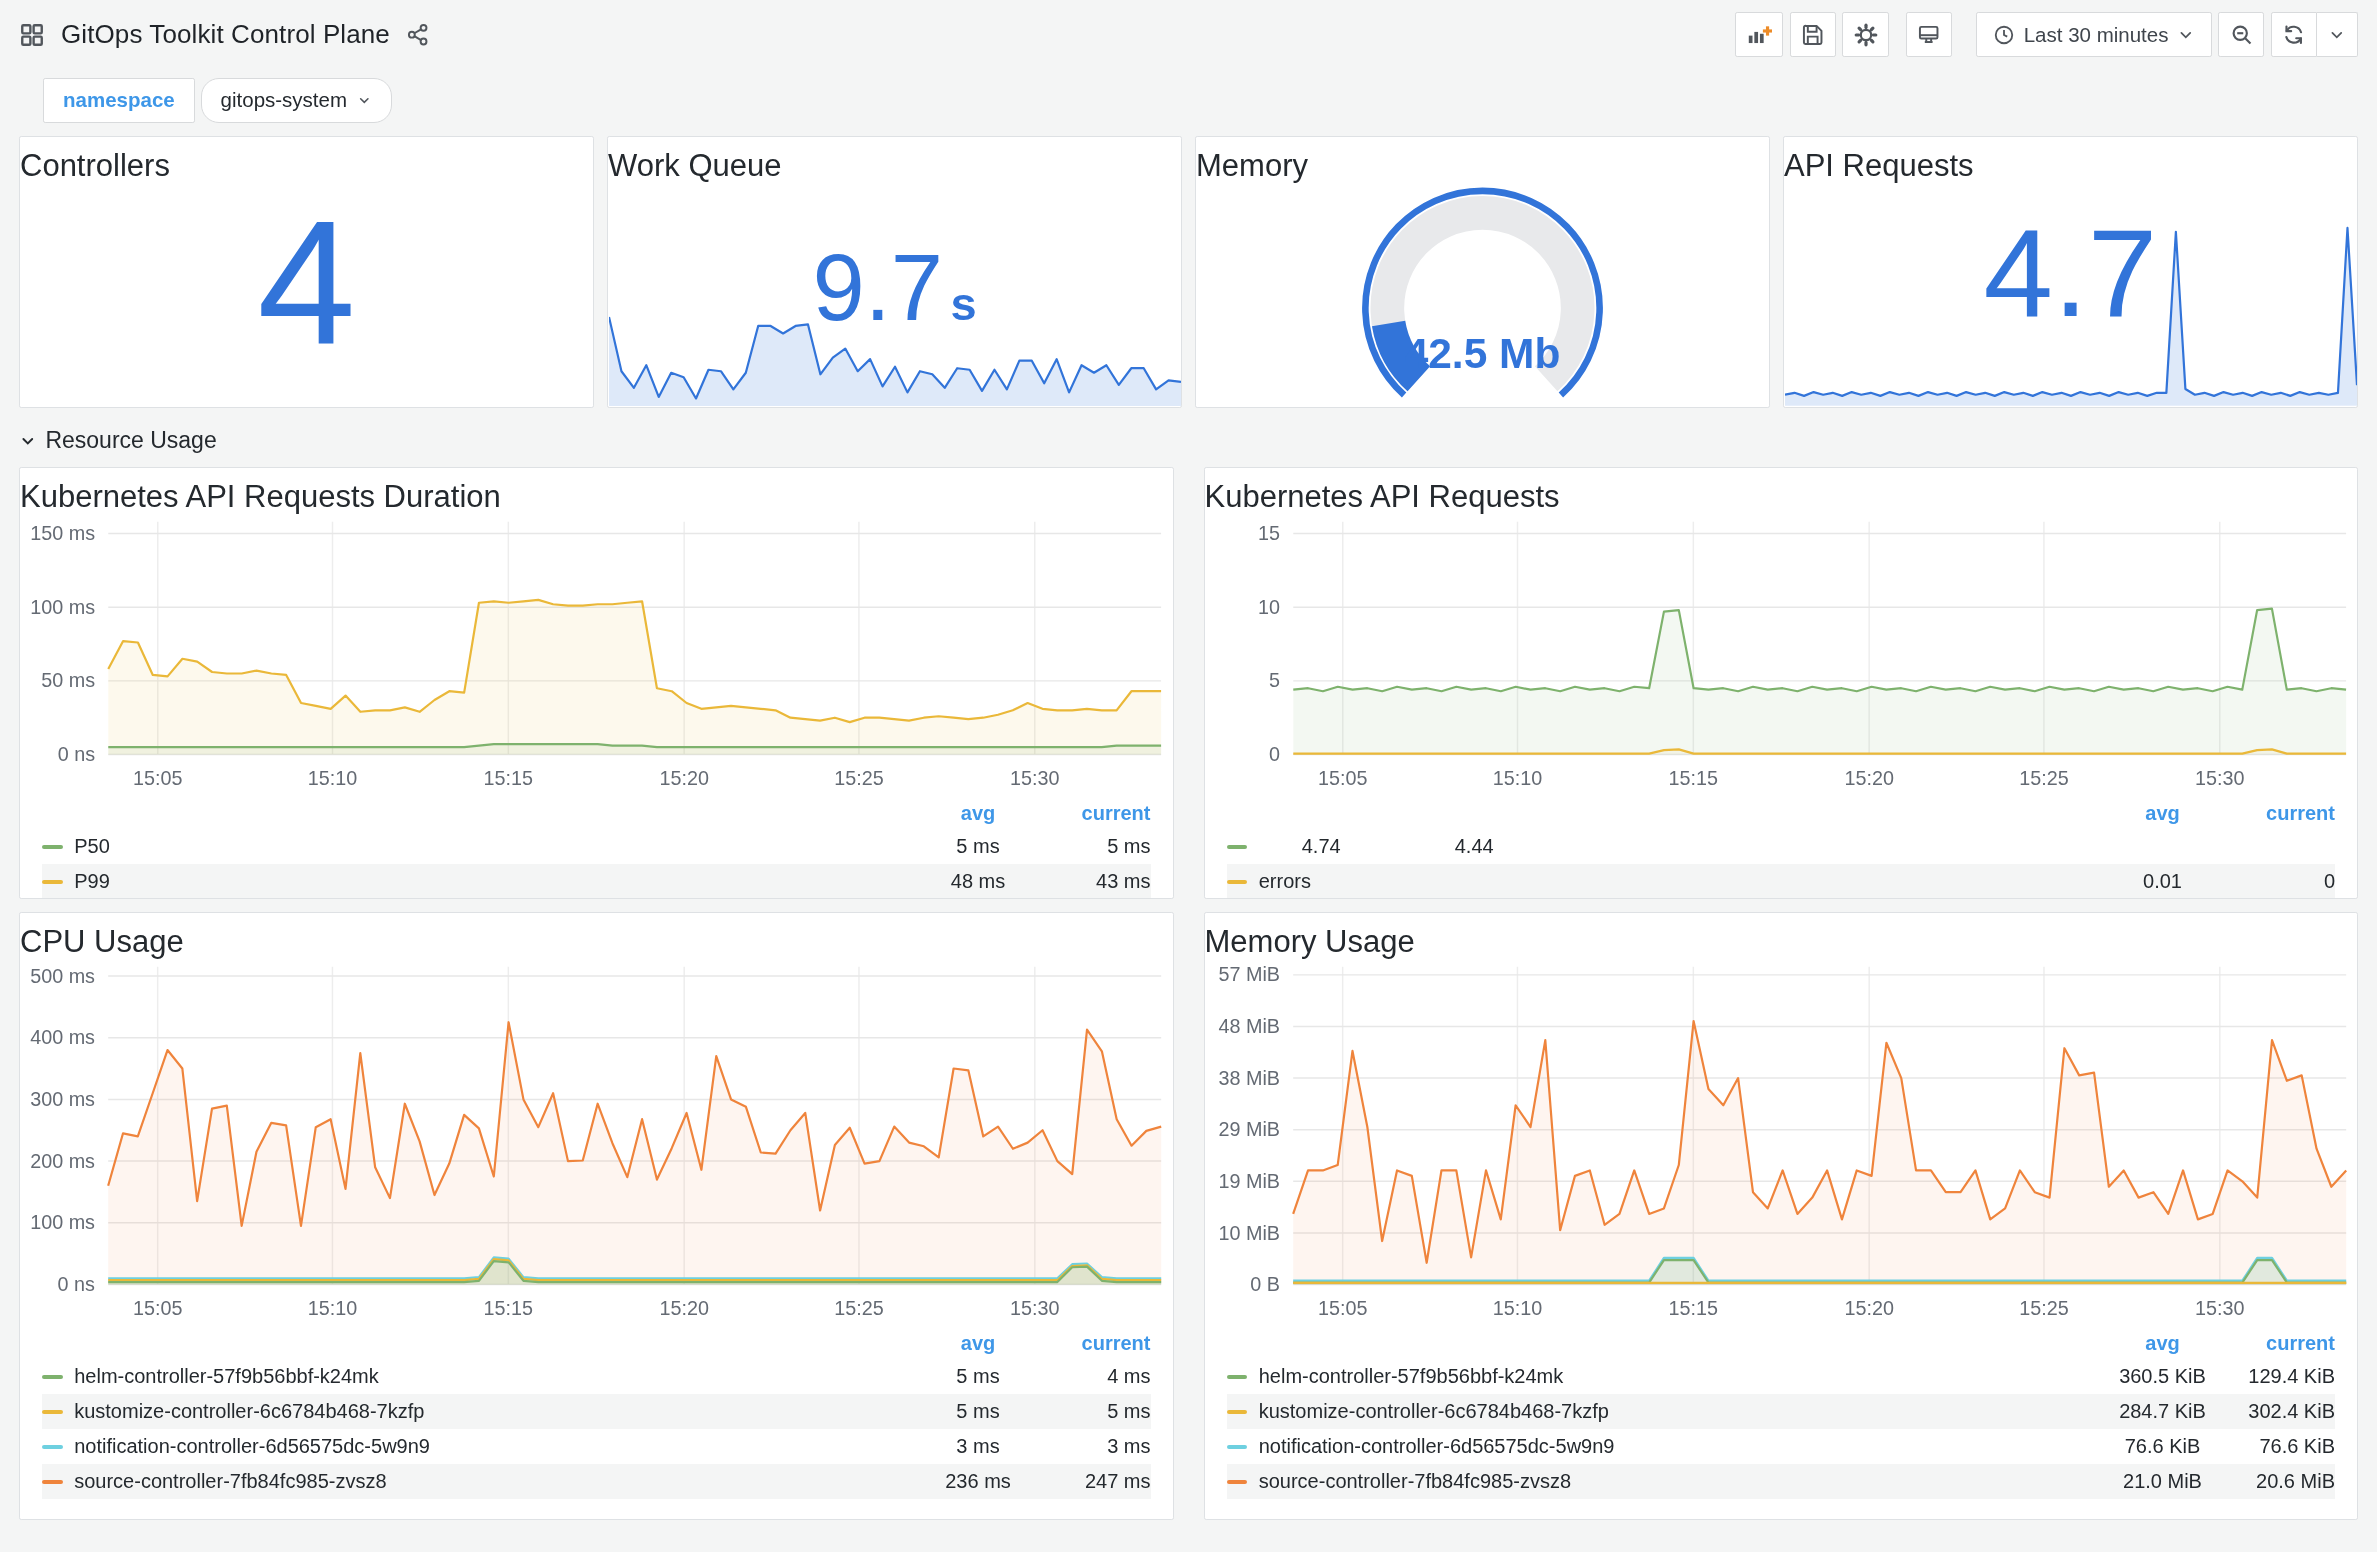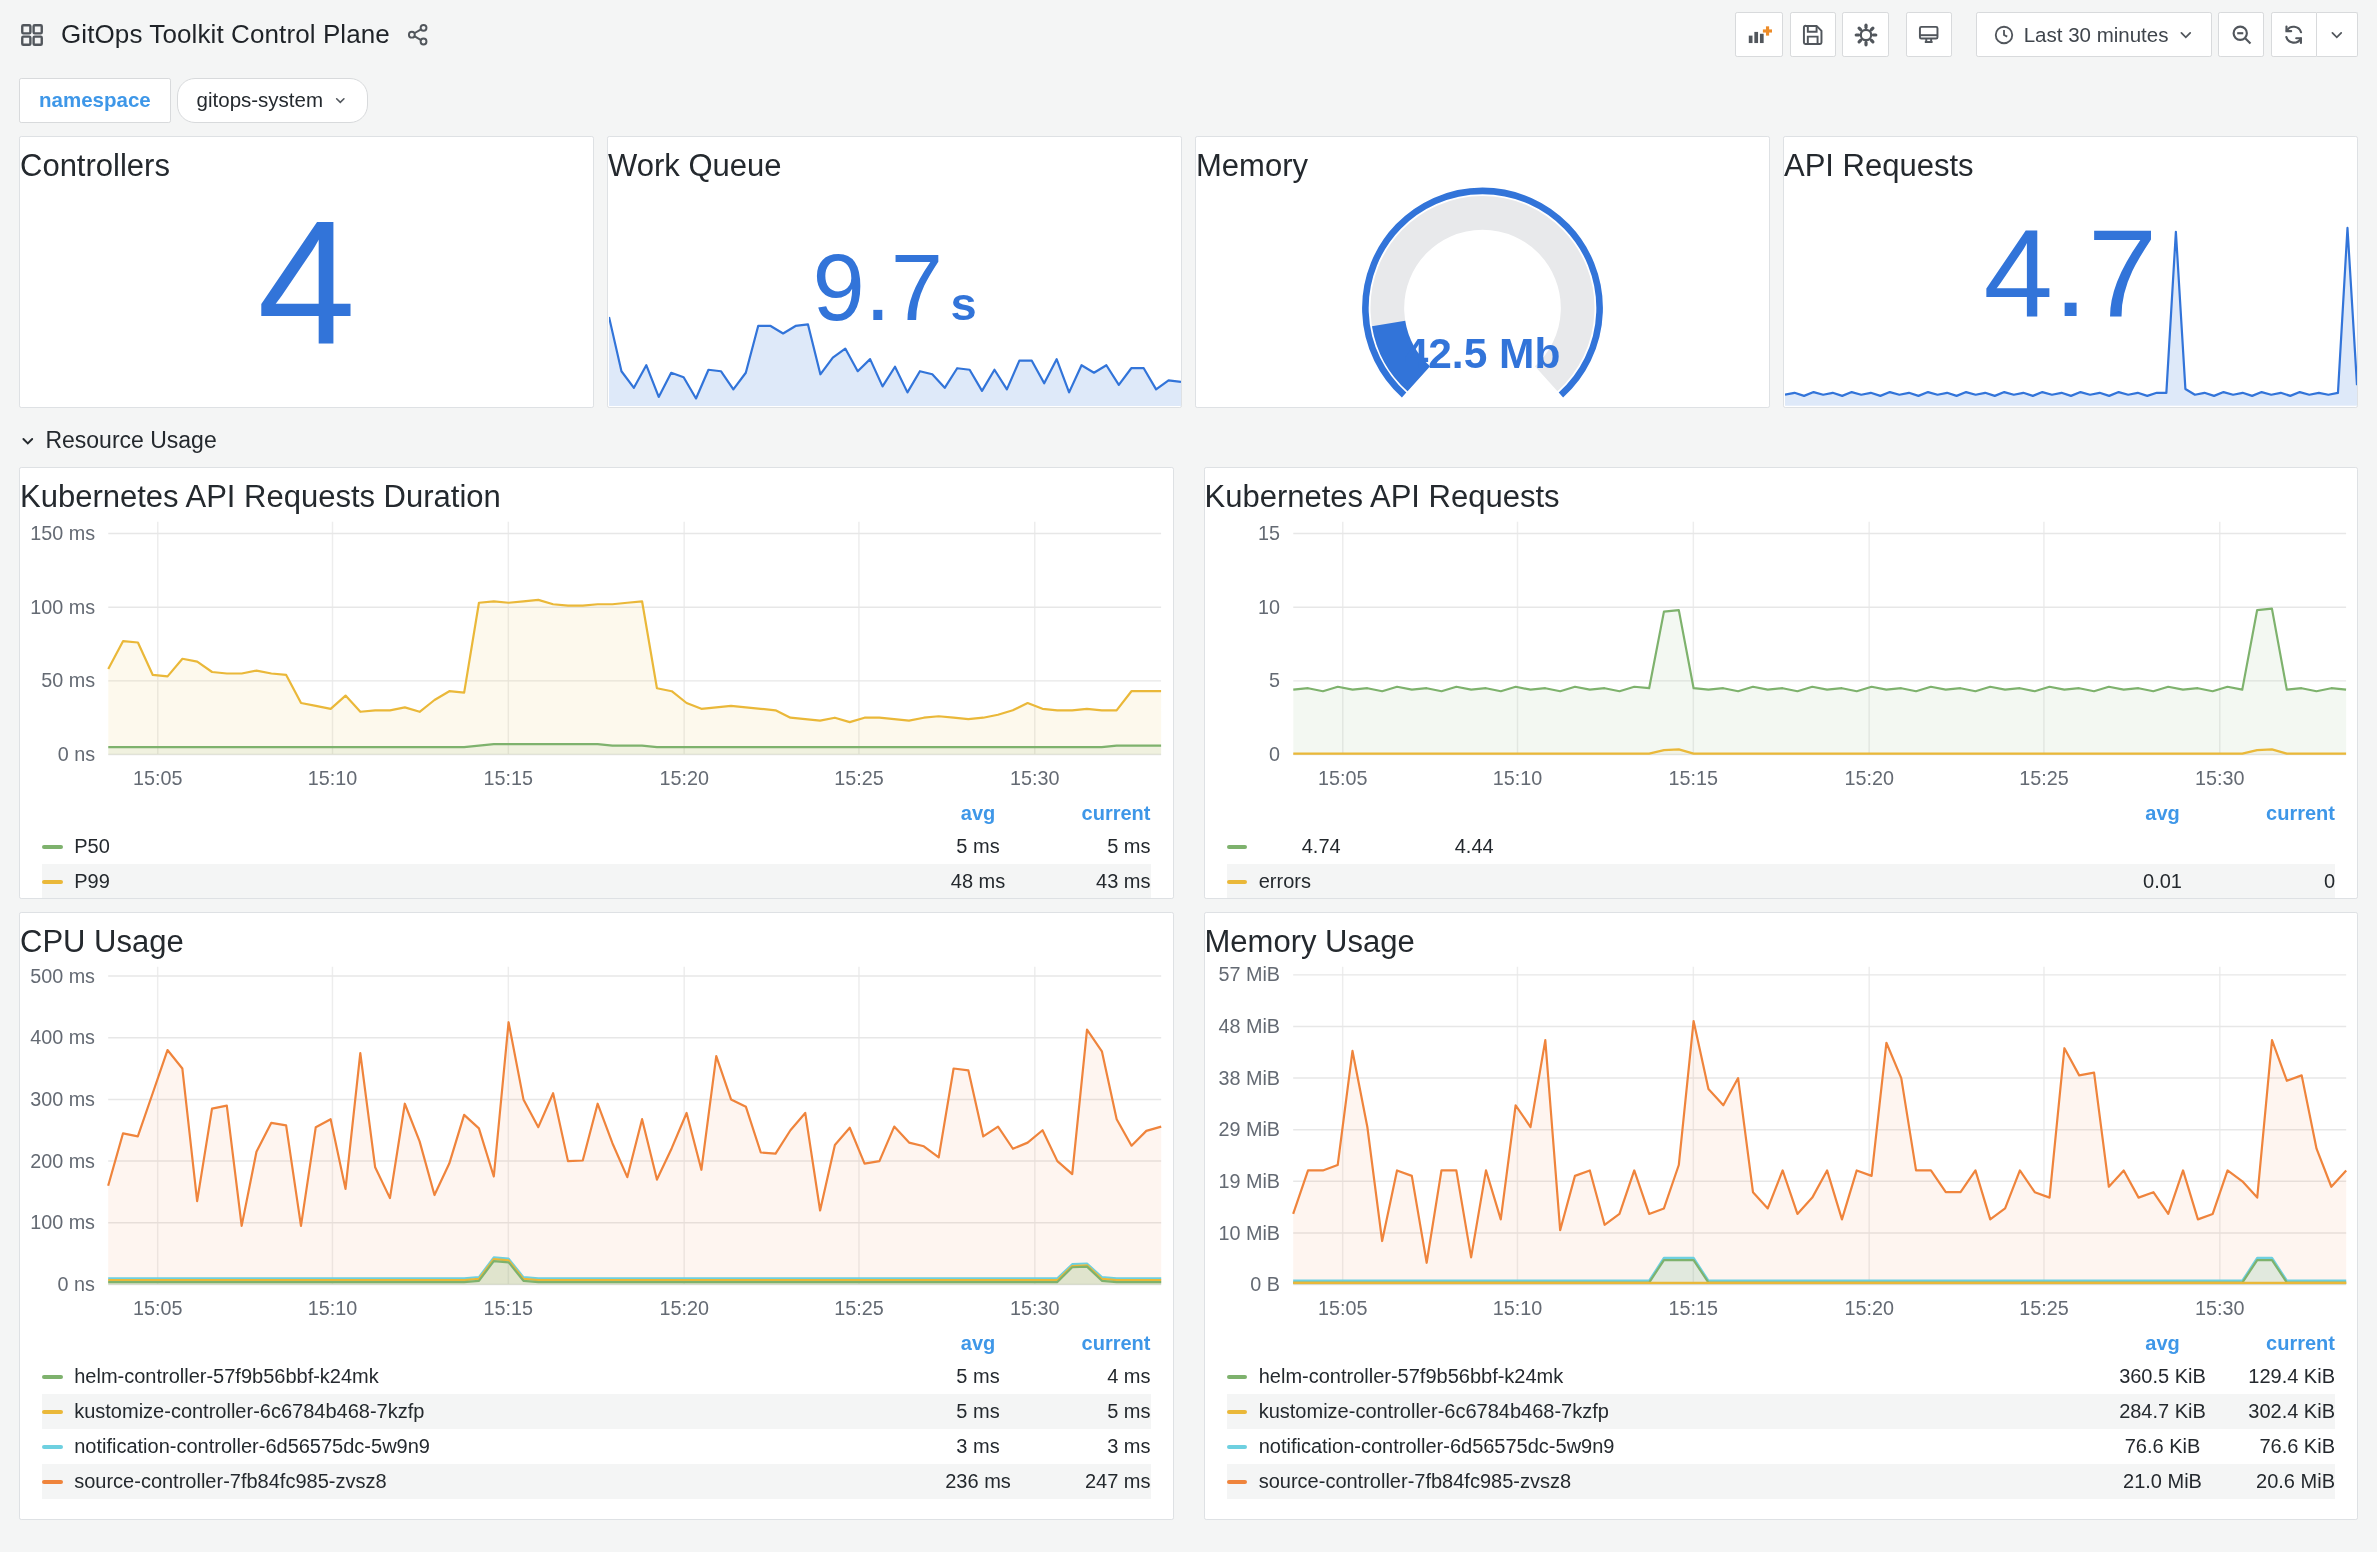--- a/index.html
+++ b/index.html
@@ -17,21 +17,21 @@
   .tbtn.text { padding:0 16px; font-size:20.5px; font-weight:500; color:#3F454C; }
   .gap-l { margin-left:10.3px; } .gap-xl { margin-left:17.6px; }
   .split { display:flex; }
   .split .tbtn:first-child { border-radius:2.2px 0 0 2.2px; }
   .split .tbtn:last-child { border-left:none; border-radius:0 2.2px 2.2px 0; min-width:41px; }
 
   
   .varrow { padding:8.8px 19px 13px; display:flex; gap:5.9px; }
   .vbtn { height:45px; background:#fff; border:0.7px solid #D8DADC; border-radius:2.2px;
     display:flex; align-items:center; padding:0 19px; font-size:20.5px; cursor:pointer; }
-  .vbtn.lbl { color:#3E97E8; font-weight:700; }
+  .vbtn.lbl { color:#3E97E8; font-weight:700;margin-left:24px; }
   .vbtn.val { color:#24292E; gap:10.3px;border-radius:18px; }
 
   
   .panel { background:#fff; border:0.7px solid #DEE1E4; border-radius:2.2px; position:relative; overflow:hidden; }
   .ptitle { text-align:left; font-size:31px; font-weight:500; color:#24292E; padding-top:11.7px; height:42px; cursor:pointer; }
 
   .statrow { margin:0 19px; height:272px; display:grid; grid-template-columns:repeat(4,1fr); gap:13px; }
   .bigval { position:absolute; left:0; right:0; top:54%; transform:translateY(-50%);
     text-align:center; color:#3274D9; font-weight:500; line-height:1; z-index:2; }
   .v-controllers { font-size:177px; }

